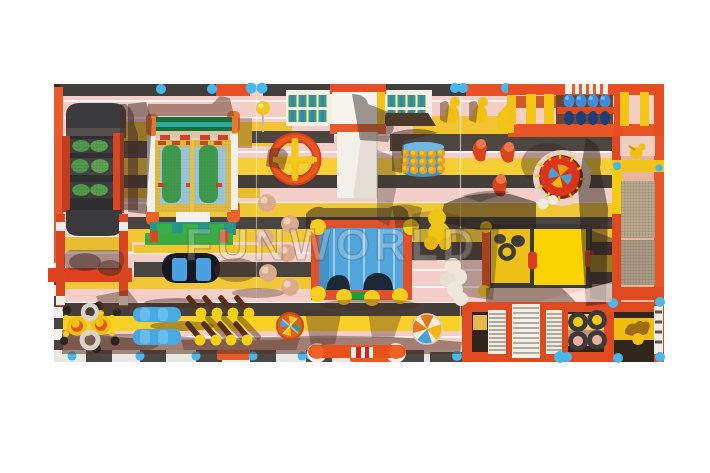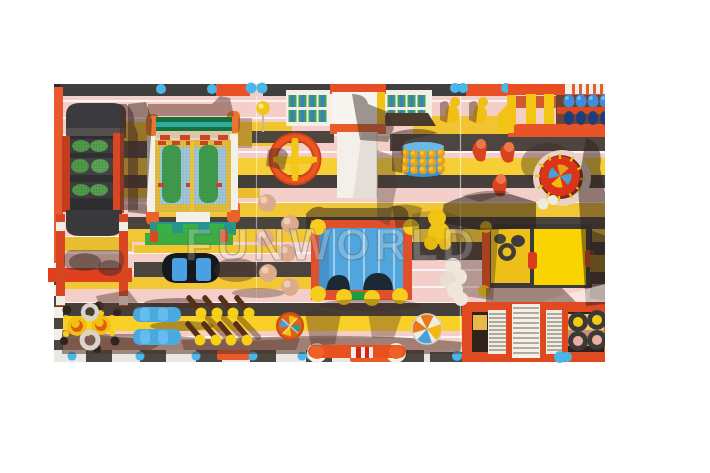--- a/index.html
+++ b/index.html
@@ -1,16 +1,16 @@
 <!DOCTYPE html>
 <html><head>
 <meta charset="utf-8">
 <style>
   html,body{margin:0;padding:0;background:#ffffff;}
-  #stage{position:relative;width:605px;height:473px;background:#ffffff;overflow:hidden;font-family:"Liberation Sans",sans-serif;}
+  #stage{position:relative;width:710px;height:473px;background:#ffffff;overflow:hidden;font-family:"Liberation Sans",sans-serif;}
 </style>
 </head>
 <body>
 <div id="stage">
 <svg width="710" height="473" viewBox="0 0 710 473" xmlns="http://www.w3.org/2000/svg">
 <defs>
   <pattern id="mesh" width="3" height="3" patternUnits="userSpaceOnUse">
     <rect width="3" height="3" fill="none"></rect>
     <path d="M0 0H3M0 0V3" stroke="rgba(60,60,60,0.35)" stroke-width="0.7"></path>
   </pattern>

